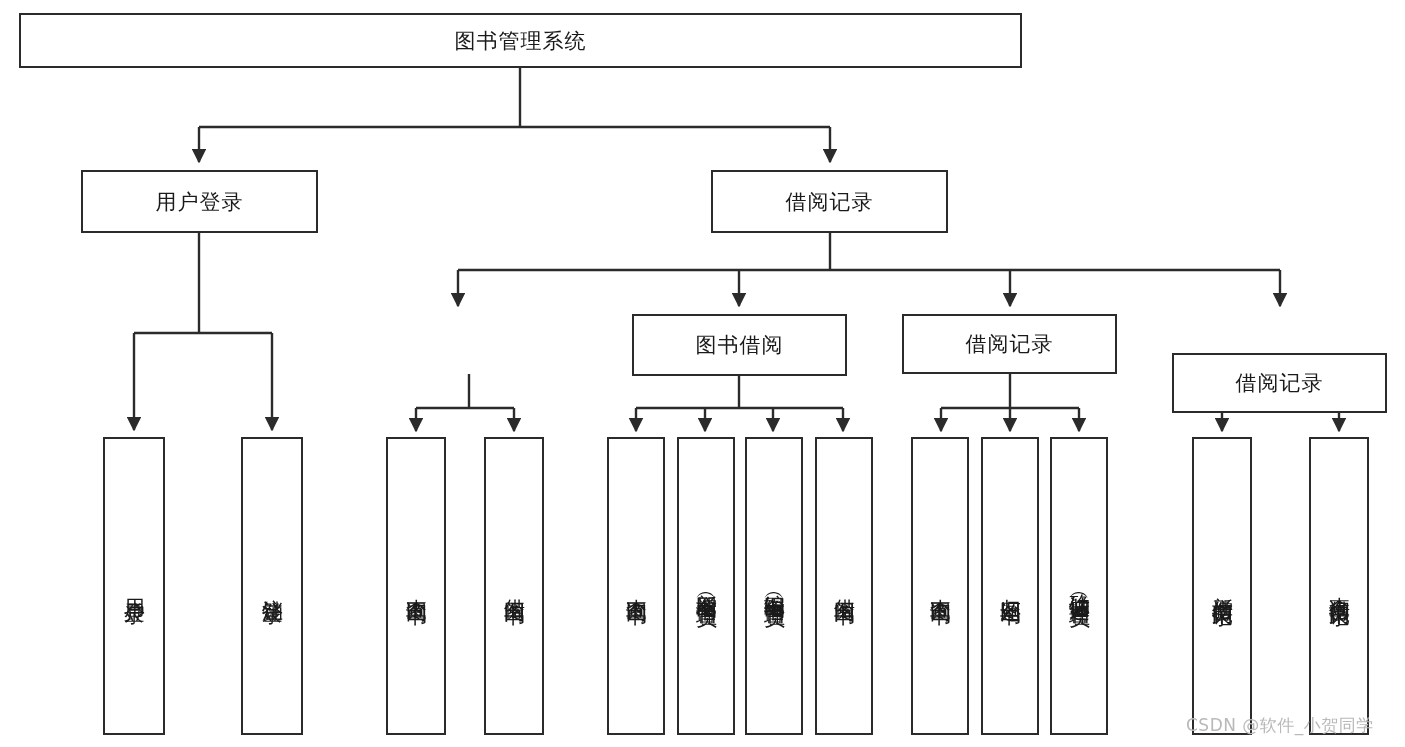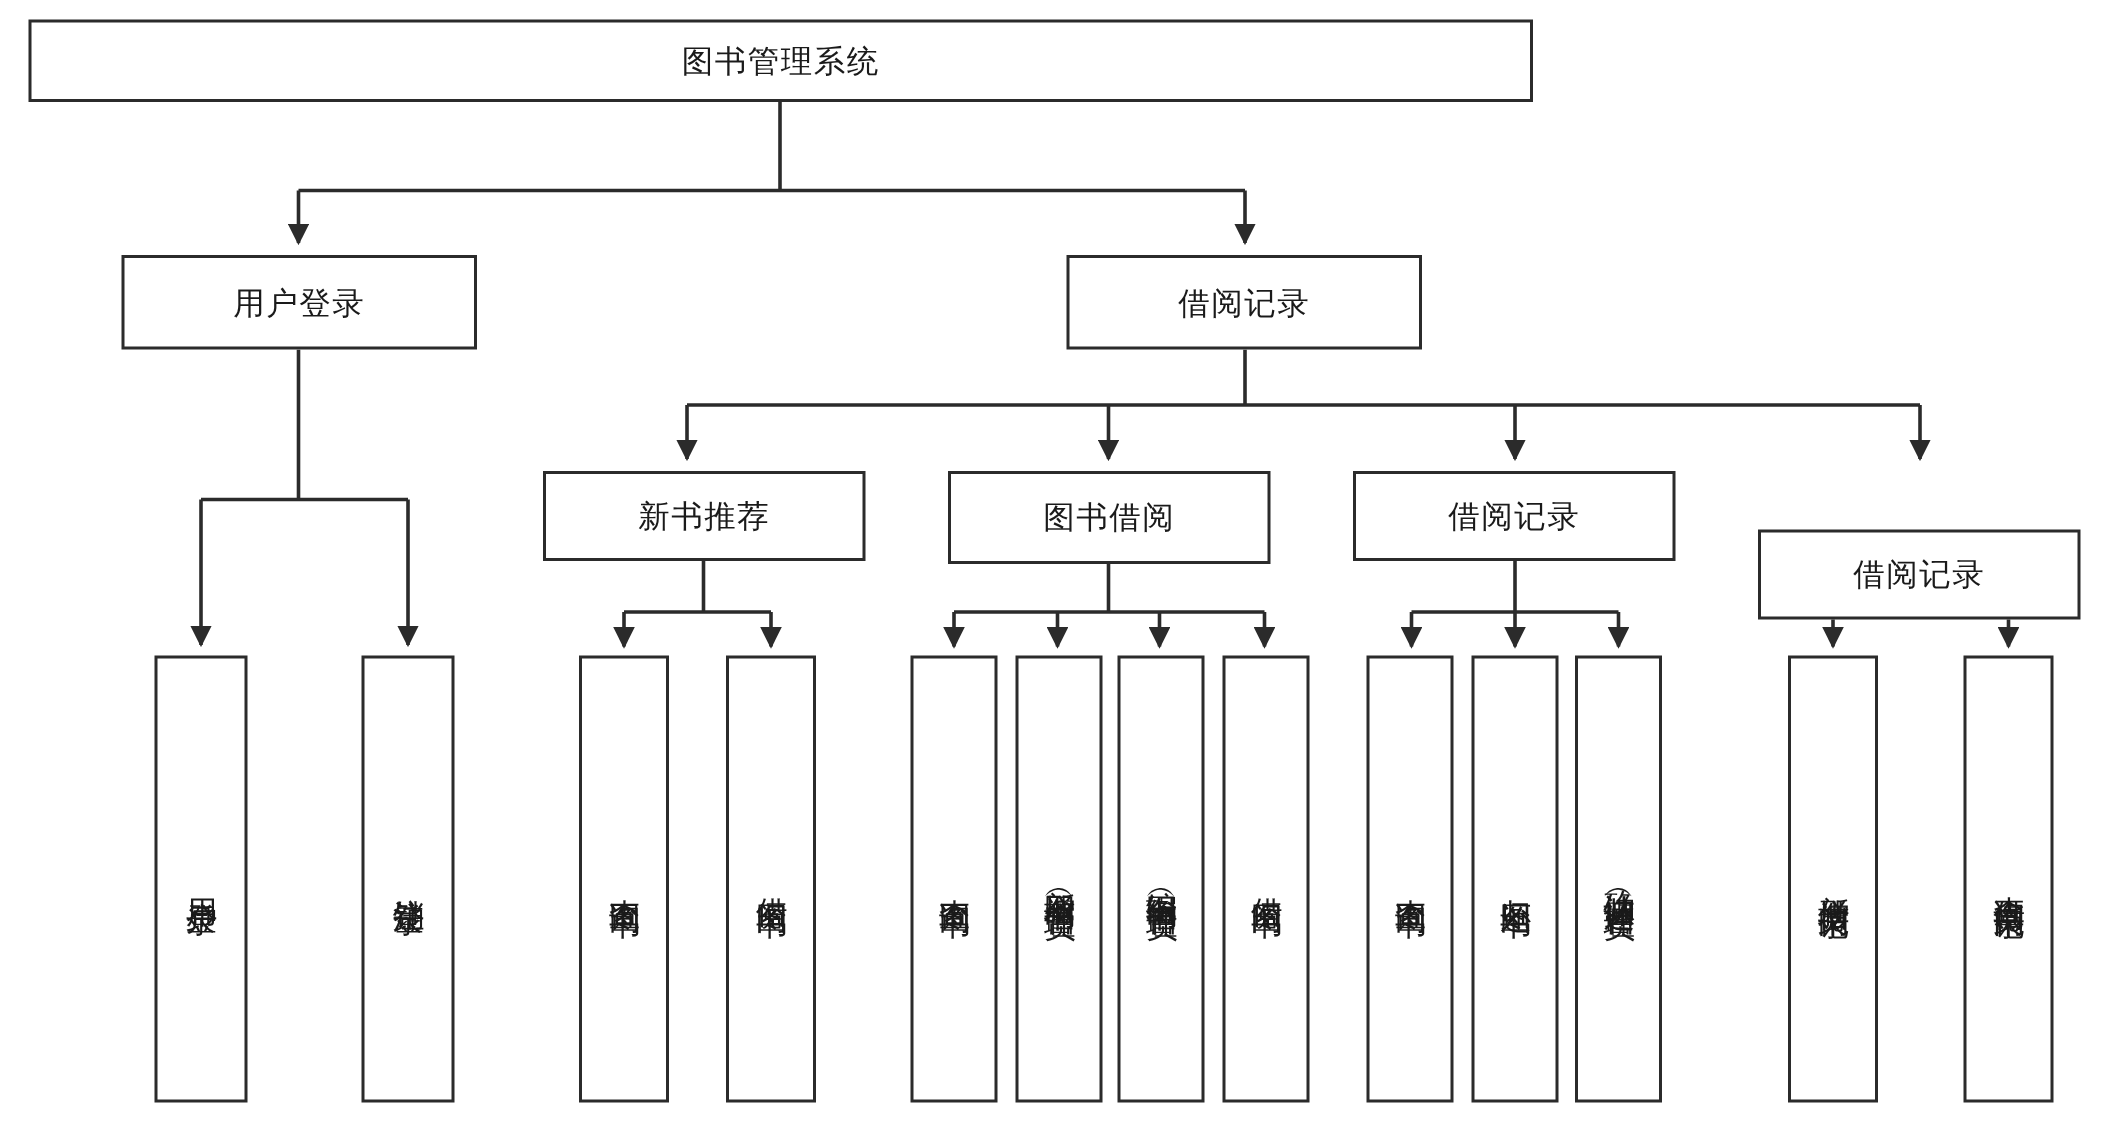--- a/index.html
+++ b/index.html
@@ -122,21 +122,20 @@
       <path d="M 1339 408 L 1339 431" marker-end="url(#arrow)"></path>
     </g>
   </svg>
 
   <div class="node horiz title-node" style="left:19px; top:13px; width:1003px; height:55px;">图书管理系统</div>
 
   <div class="node horiz" style="left:81px; top:170px; width:237px; height:63px;">用户登录</div>
 
   <div class="node horiz" style="left:711px; top:170px; width:237px; height:63px;">借阅记录</div>
 
-  <div class="node horiz" style="left:362px; top:314px; width:215px; height:60px;">新书推荐</div>
 
   <div class="node horiz" style="left:632px; top:314px; width:215px; height:62px;">图书借阅</div>
 
   <div class="node horiz" style="left:902px; top:314px; width:215px; height:60px;">借阅记录</div>
 
   <div class="node horiz" style="left:1172px; top:314px; width:215px; height:60px;margin-top:39px;">借阅记录</div>
 
   <div class="node vert" style="left:103px; top:437px; width:62px; height:298px;">
     <span class="vlabel">用户登录</span>
   </div>
@@ -182,14 +181,15 @@
   </div>
 
   <div class="node vert" style="left:1192px; top:437px; width:60px; height:298px;">
     <span class="vlabel">新增借阅记录</span>
   </div>
 
   <div class="node vert" style="left:1309px; top:437px; width:60px; height:298px;">
     <span class="vlabel">查询借阅记录</span>
   </div>
 
+  <div class="watermark">CSDN @软件_小贺同学</div>
 
 </div>
 
 </body></html>

